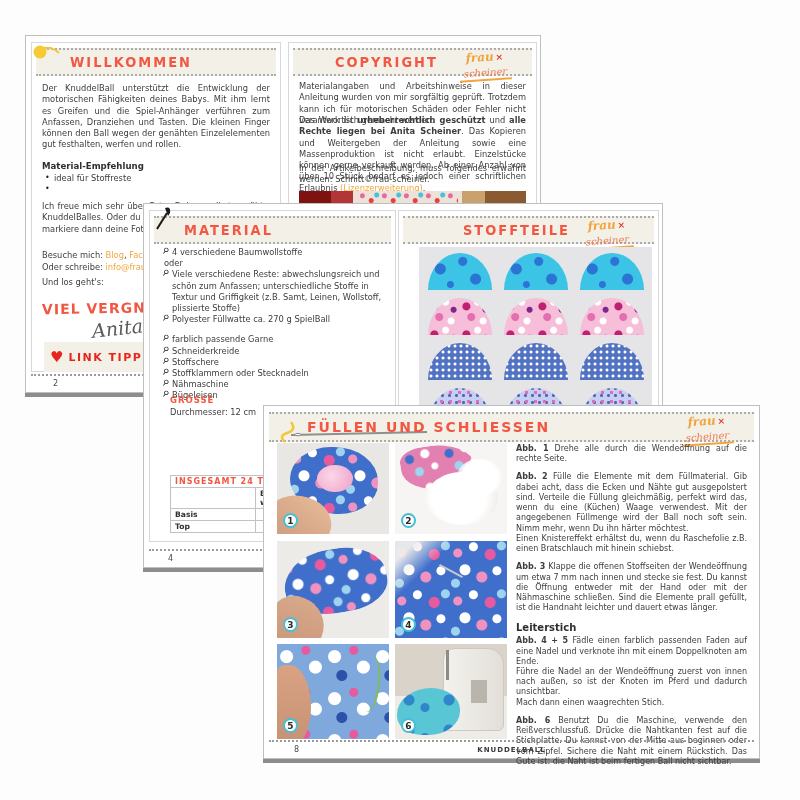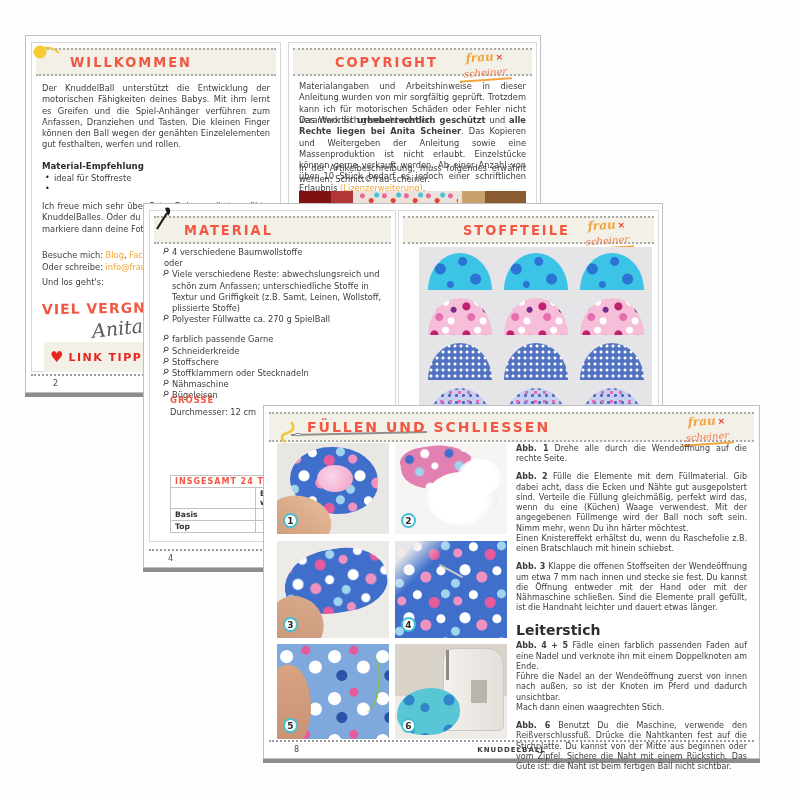--- a/index.html
+++ b/index.html
@@ -163,21 +163,21 @@
                background-color:#59c6d6;
                background-image:radial-gradient(circle at 30% 40%, #2f86c8 5px, transparent 6px),
                                 radial-gradient(circle at 70% 65%, #2f86c8 4px, transparent 5px);
                background-size:40px 30px; }
 
   
   .steps { position:absolute; left:252px; right:12px; top:38px; font-size:8px; line-height:1.28;
            color:#3d3d3d; text-align:justify; }
   .stp { margin-bottom:8px; }
   .stx { white-space:pre-line; }
-  .lh { font-weight:bold; font-size:14px; color:#2e2e2e; margin-bottom:2px; }
+  .lh { font-weight:bold; font-size:10px; color:#2e2e2e; margin-bottom:2px; }
   .tip-label { color:#f25743; font-weight:bold; letter-spacing:0.5px; }
 
   .ic-comet { position:absolute; left:-5px; top:-11px; }
   .ic-pin2 { position:absolute; left:-3px; top:-13px; }
   .ic-needle { position:absolute; left:6px; bottom:-6px; }
 </style>
 </head>
 <body>
 
 <div class="canvas">

